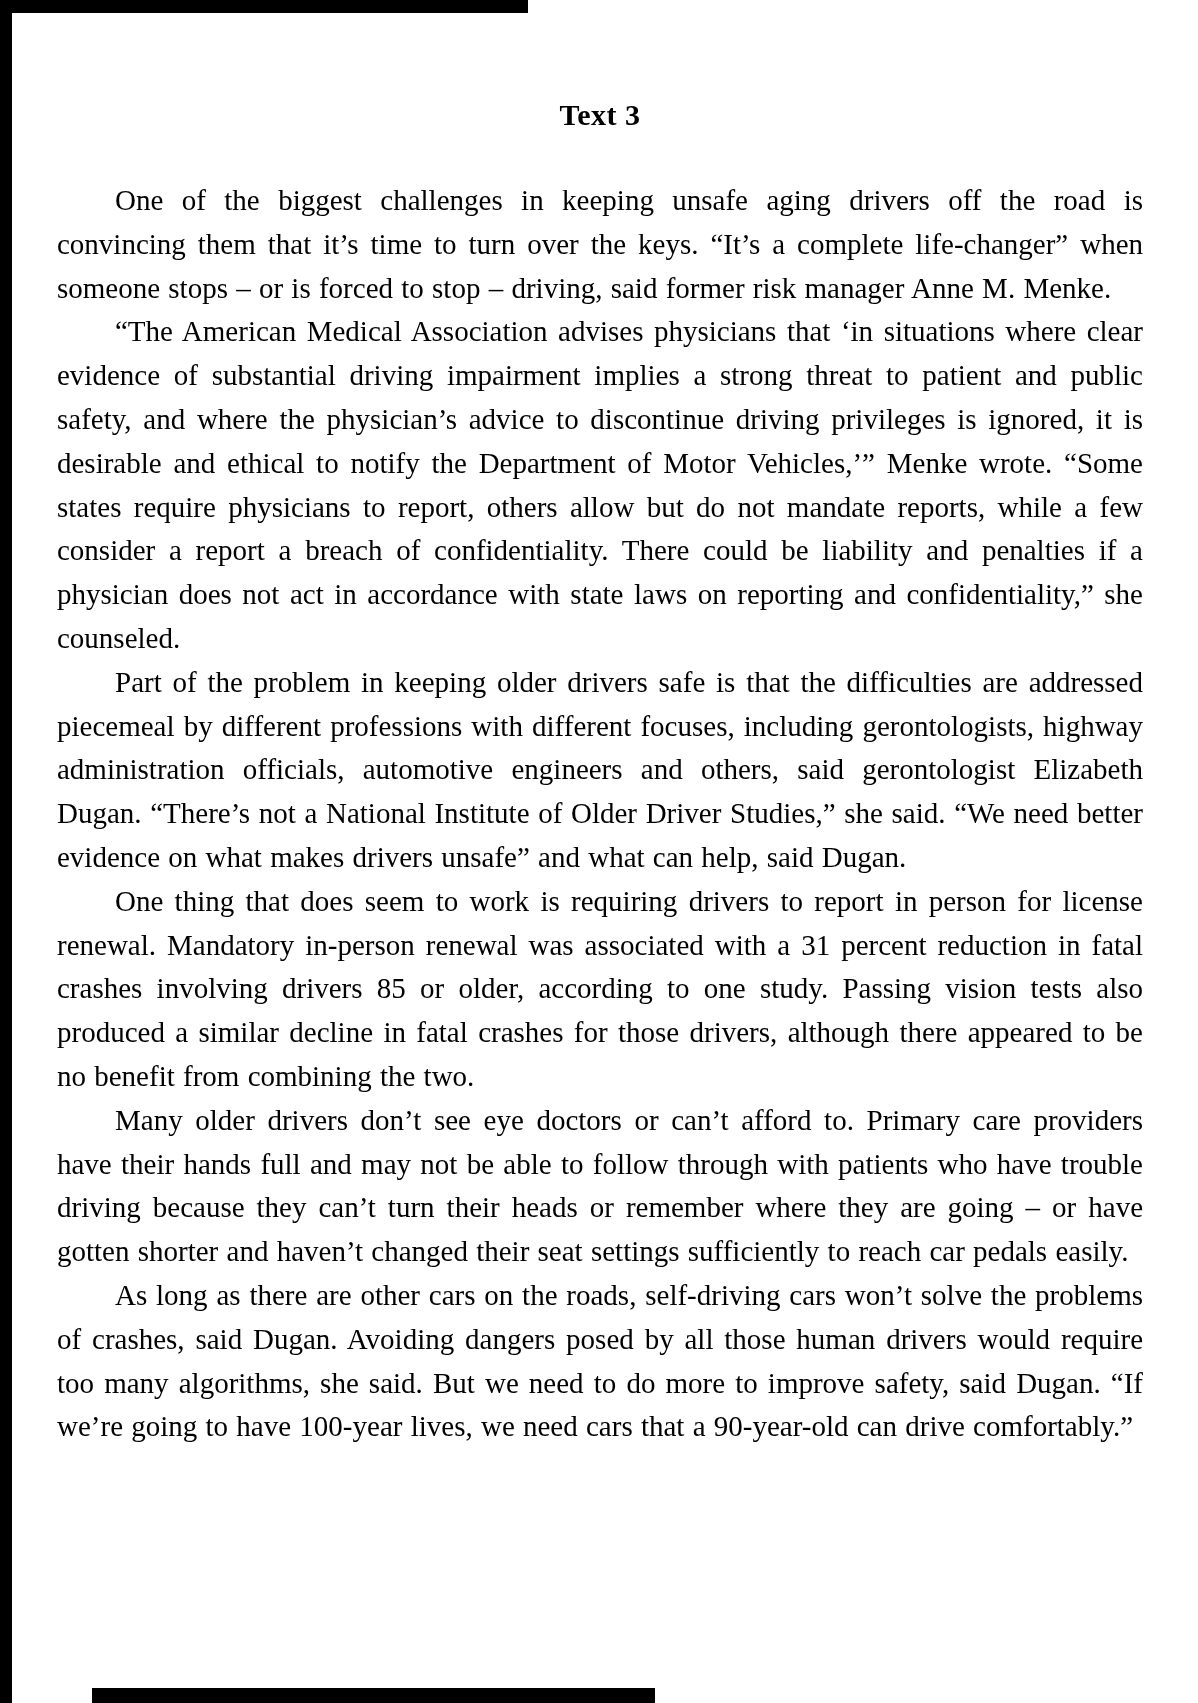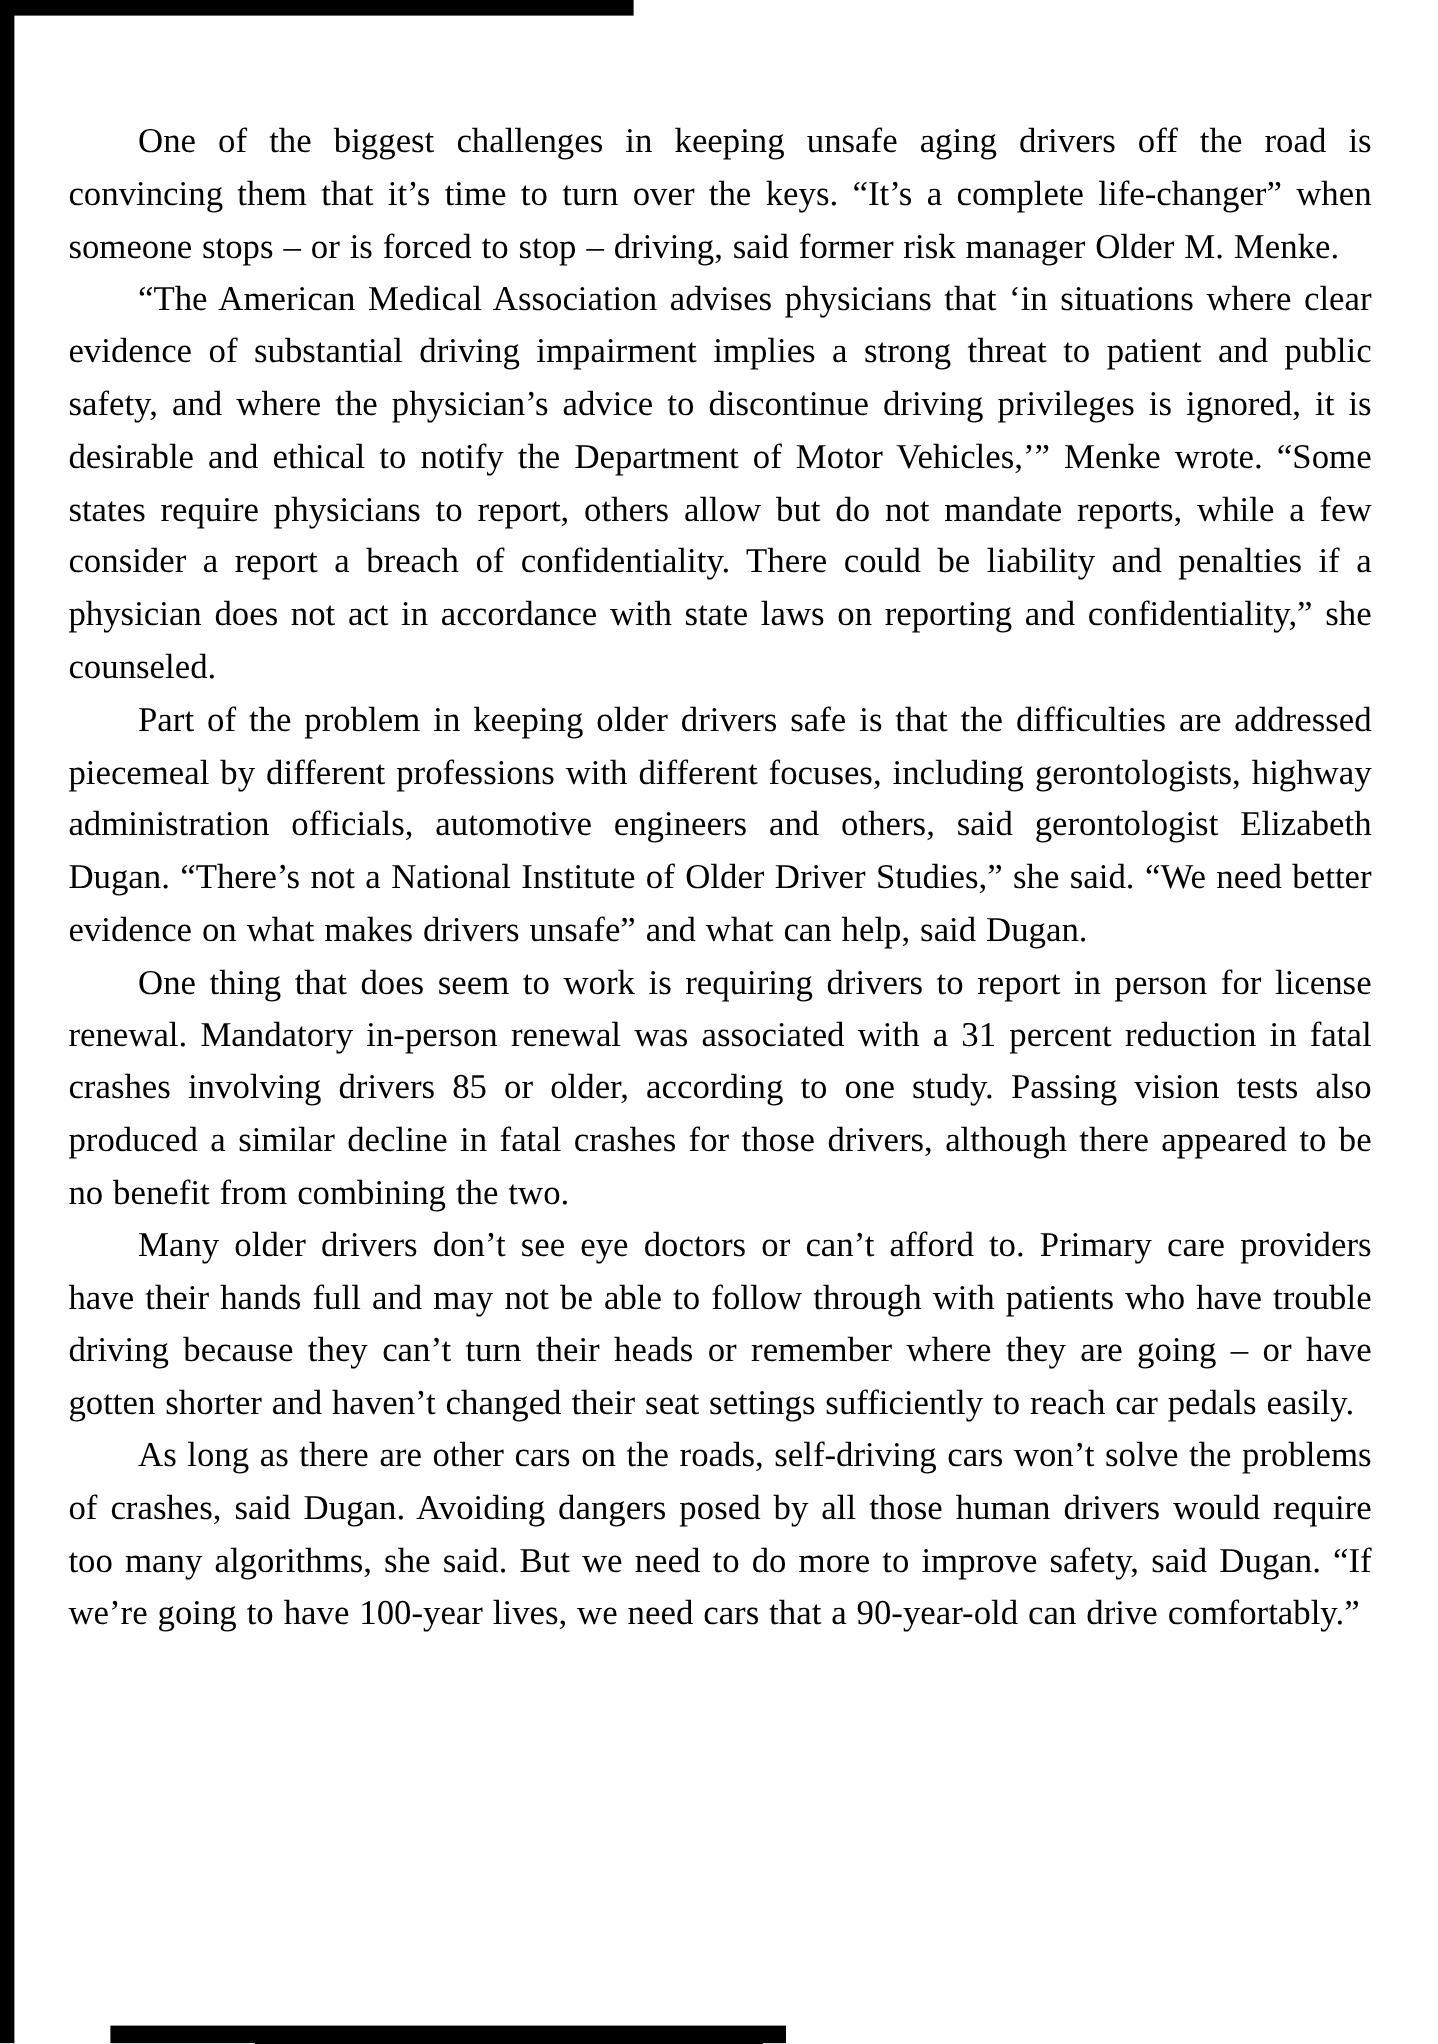--- a/index.html
+++ b/index.html
@@ -50,22 +50,23 @@
 </style>
 </head>
 <body>
 
 <div class="page">
   <div class="scan-bar top"></div>
   <div class="scan-bar left"></div>
   <div class="scan-bar bottom"></div>
 
   <div class="content">
+    <h1 class="doc-title">Text 3</h1>
     <div class="paragraphs">
-        <p>One of the biggest challenges in keeping unsafe aging drivers off the road is convincing them that it’s time to turn over the keys. “It’s a complete life-changer” when someone stops – or is forced to stop – driving, said former risk manager Older M. Menke.</p>
+        <p>One of the biggest challenges in keeping unsafe aging drivers off the road is convincing them that it’s time to turn over the keys. “It’s a complete life-changer” when someone stops – or is forced to stop – driving, said former risk manager Anne M. Menke.</p>
         <p>“The American Medical Association advises physicians that ‘in situations where clear evidence of substantial driving impairment implies a strong threat to patient and public safety, and where the physician’s advice to discontinue driving privileges is ignored, it is desirable and ethical to notify the Department of Motor Vehicles,’” Menke wrote. “Some states require physicians to report, others allow but do not mandate reports, while a few consider a report a breach of confidentiality. There could be liability and penalties if a physician does not act in accordance with state laws on reporting and confidentiality,” she counseled.</p>
         <p>Part of the problem in keeping older drivers safe is that the difficulties are addressed piecemeal by different professions with different focuses, including gerontologists, highway administration officials, automotive engineers and others, said gerontologist Elizabeth Dugan. “There’s not a National Institute of Older Driver Studies,” she said. “We need better evidence on what makes drivers unsafe” and what can help, said Dugan.</p>
         <p>One thing that does seem to work is requiring drivers to report in person for license renewal. Mandatory in-person renewal was associated with a 31 percent reduction in fatal crashes involving drivers 85 or older, according to one study. Passing vision tests also produced a similar decline in fatal crashes for those drivers, although there appeared to be no benefit from combining the two.</p>
         <p>Many older drivers don’t see eye doctors or can’t afford to. Primary care providers have their hands full and may not be able to follow through with patients who have trouble driving because they can’t turn their heads or remember where they are going – or have gotten shorter and haven’t changed their seat settings sufficiently to reach car pedals easily.</p>
         <p>As long as there are other cars on the roads, self-driving cars won’t solve the problems of crashes, said Dugan. Avoiding dangers posed by all those human drivers would require too many algorithms, she said. But we need to do more to improve safety, said Dugan. “If we’re going to have 100-year lives, we need cars that a 90-year-old can drive comfortably.”</p>
       </div>
   </div>
 </div>
 
 </body></html>

